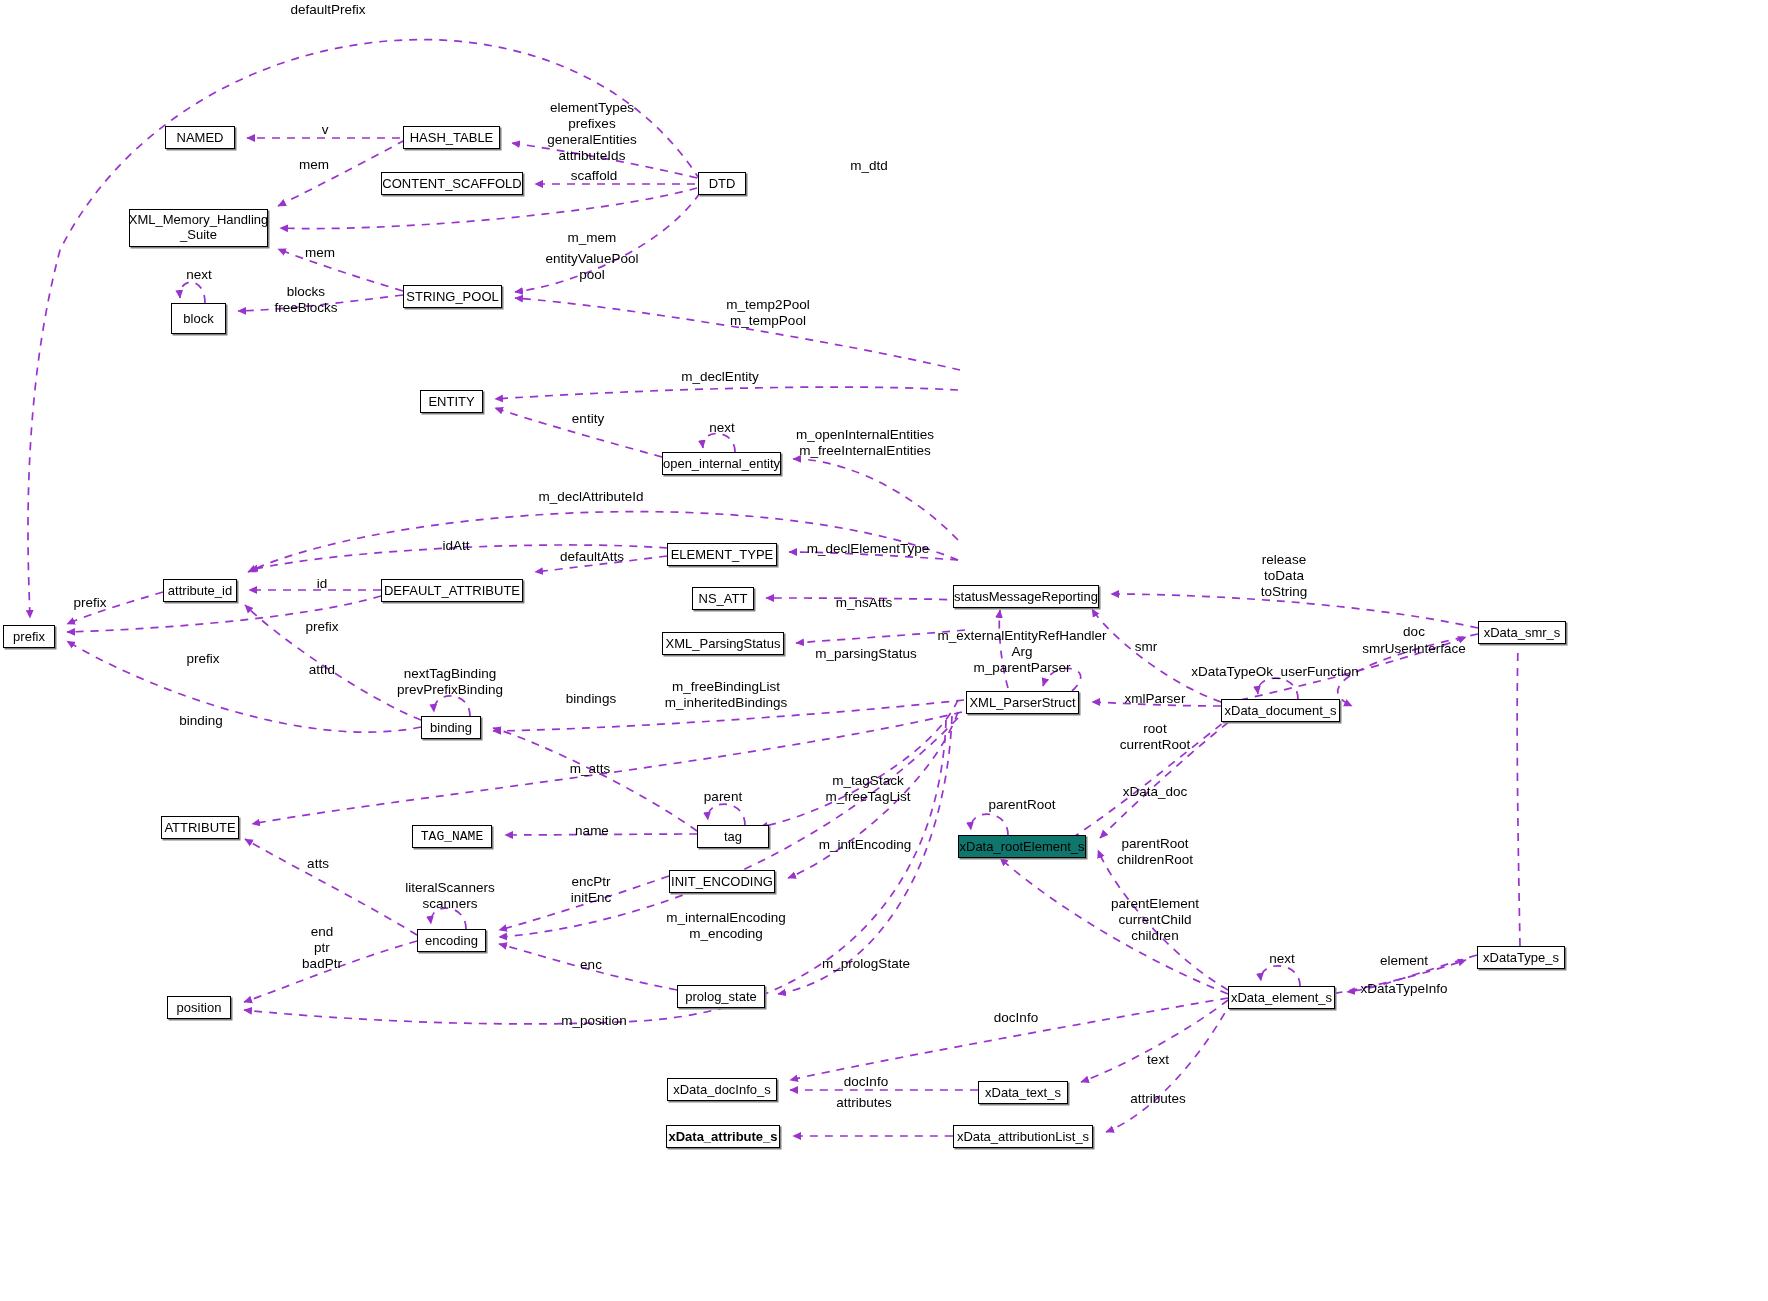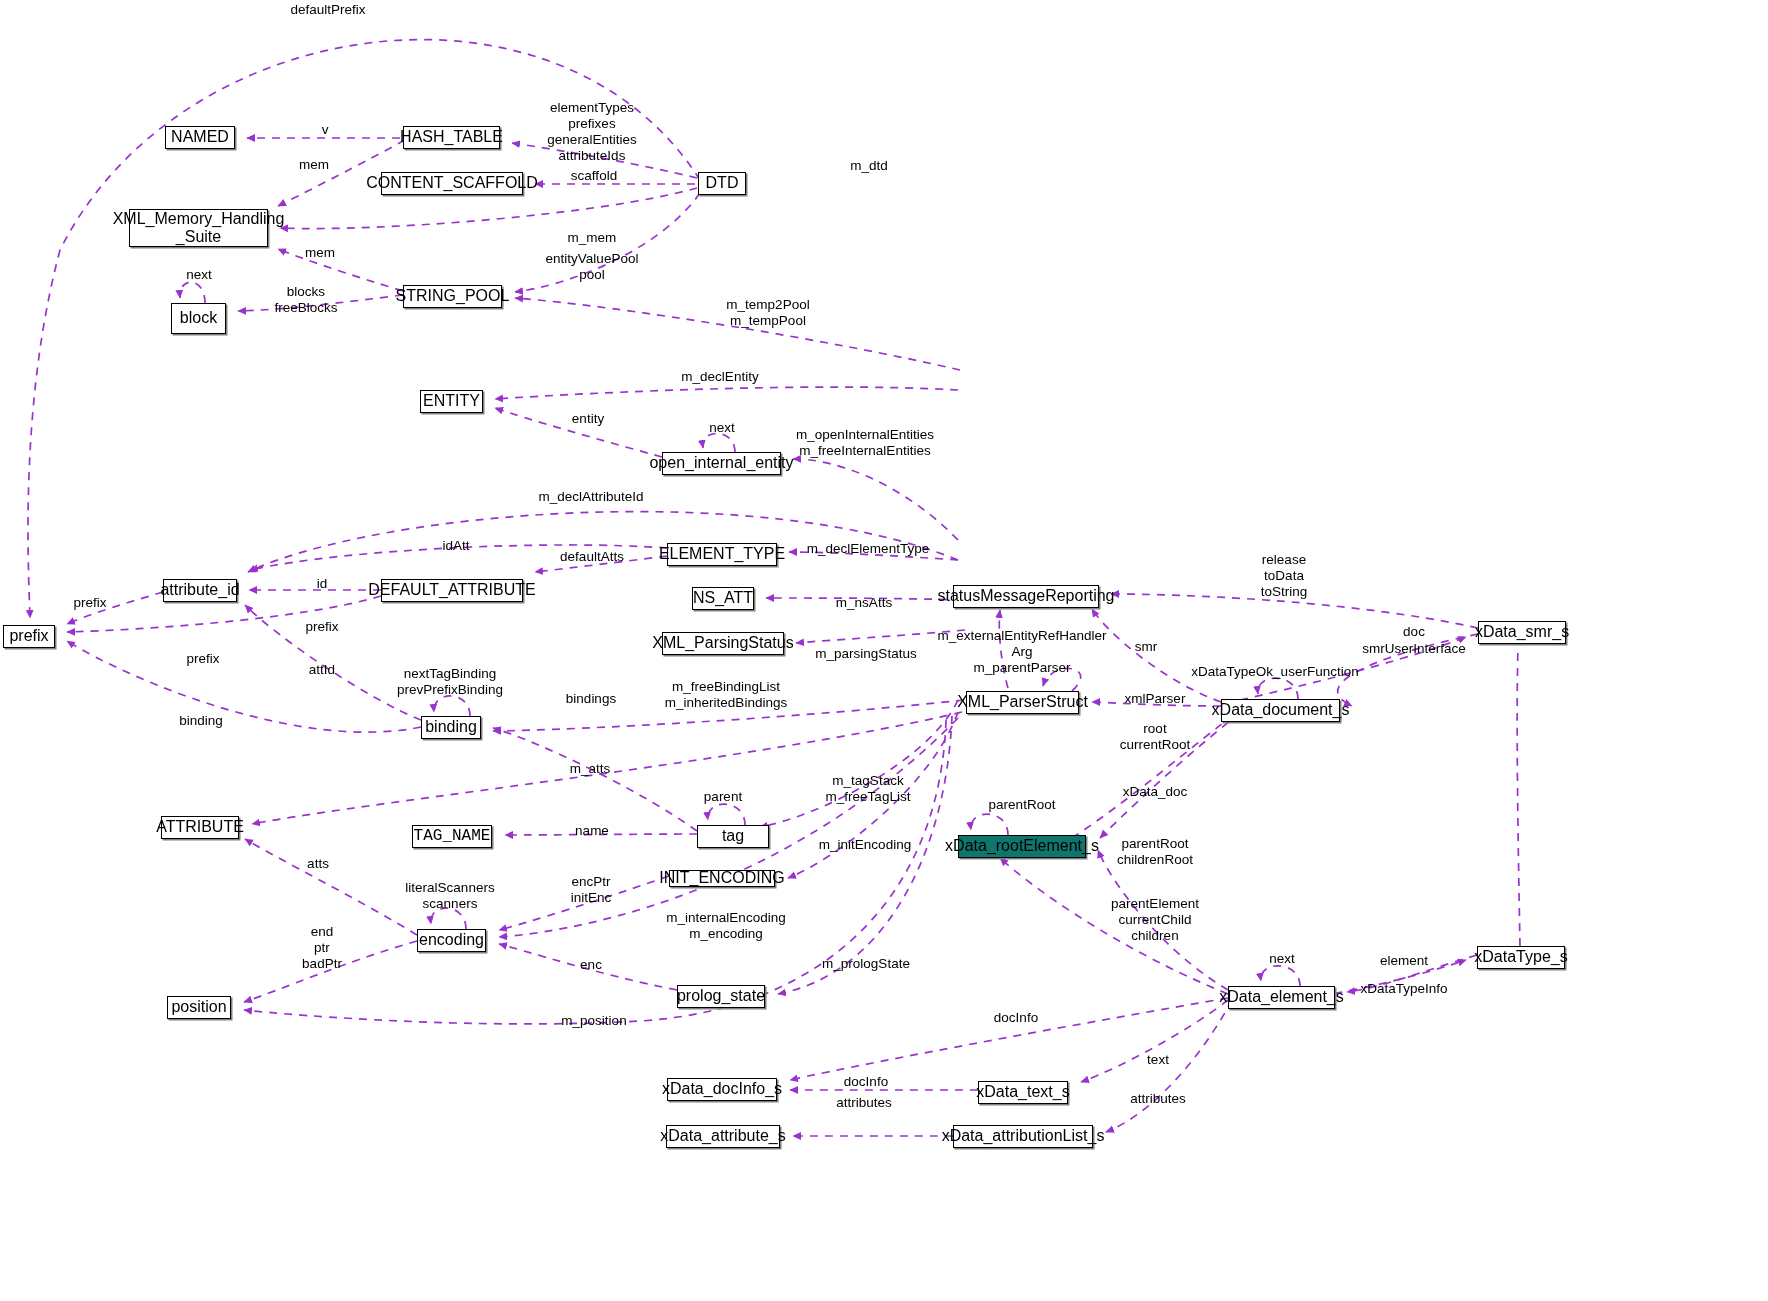--- a/index.html
+++ b/index.html
@@ -12,21 +12,21 @@
     font-family:"Liberation Sans","DejaVu Sans",sans-serif;
     overflow:hidden;
   }
   svg#edges{position:absolute;left:0;top:0;width:1768px;height:1301px;}
   .node{
     position:absolute;
     box-sizing:border-box;
     border:1px solid #000000;
     background:#ffffff;
     color:#000000;
-    font-size:16px;
+    font-size:13px;
     line-height:1.05;
     display:flex;
     align-items:center;
     justify-content:center;
     text-align:center;
     box-shadow:1.5px 1.5px 0 #808080;
     white-space:pre;
     padding:0 8px;
   }
   .node.highlight{background:#0f766e;}
@@ -203,29 +203,29 @@
     <div class="node" style="left: 3px; top: 625px; width: 52px; height: 23px;"><span>prefix</span></div>
     <div class="node" style="left: 662px; top: 632px; width: 122px; height: 23px;"><span>XML_ParsingStatus</span></div>
     <div class="node" style="left: 1478px; top: 621px; width: 88px; height: 23px;"><span>xData_smr_s</span></div>
     <div class="node" style="left: 966px; top: 691px; width: 113px; height: 23px;"><span>XML_ParserStruct</span></div>
     <div class="node" style="left: 1221px; top: 699px; width: 119px; height: 23px;"><span>xData_document_s</span></div>
     <div class="node" style="left: 421px; top: 716px; width: 60px; height: 23px;"><span>binding</span></div>
     <div class="node" style="left: 697px; top: 825px; width: 72px; height: 23px;"><span>tag</span></div>
     <div class="node" style="left: 161px; top: 816px; width: 78px; height: 23px;"><span>ATTRIBUTE</span></div>
     <div class="node" style="left: 412px; top: 825px; width: 80px; height: 23px; font-family: Liberation Mono, monospace;"><span>TAG_NAME</span></div>
     <div class="node highlight" style="left: 958px; top: 835px; width: 128px; height: 23px;"><span>xData_rootElement_s</span></div>
-    <div class="node" style="left: 669px; top: 870px; width: 106px; height: 17px;"><span>INIT_ENCODING</span></div>
+    <div class="node" style="left: 669px; top: 870px; width: 106px; height: 23px;"><span>INIT_ENCODING</span></div>
     <div class="node" style="left: 417px; top: 929px; width: 69px; height: 23px;"><span>encoding</span></div>
     <div class="node" style="left: 1477px; top: 946px; width: 88px; height: 23px;"><span>xDataType_s</span></div>
     <div class="node" style="left: 677px; top: 985px; width: 88px; height: 23px;"><span>prolog_state</span></div>
     <div class="node" style="left: 1228px; top: 986px; width: 107px; height: 23px;"><span>xData_element_s</span></div>
     <div class="node" style="left: 167px; top: 996px; width: 64px; height: 23px;"><span>position</span></div>
     <div class="node" style="left: 667px; top: 1078px; width: 110px; height: 23px;"><span>xData_docInfo_s</span></div>
     <div class="node" style="left: 978px; top: 1081px; width: 90px; height: 23px;"><span>xData_text_s</span></div>
-    <div class="node" style="left: 666px; top: 1125px; width: 114px; height: 23px;"><span>xData_attribute_s</span></div>
+    <div class="node" style="left: 666px; top: 1125px; width: 114px; height: 23px; font-weight: bold;"><span>xData_attribute_s</span></div>
     <div class="node" style="left: 953px; top: 1125px; width: 140px; height: 23px;"><span>xData_attributionList_s</span></div>
     <div class="elabel" style="left: 328px; top: 2px;">defaultPrefix</div>
     <div class="elabel" style="left: 592px; top: 100px;">elementTypes
 prefixes
 generalEntities
 attributeIds</div>
     <div class="elabel" style="left: 325px; top: 122px;">v</div>
     <div class="elabel" style="left: 314px; top: 157px;">mem</div>
     <div class="elabel" style="left: 594px; top: 168px;">scaffold</div>
     <div class="elabel" style="left: 869px; top: 158px;">m_dtd</div>

